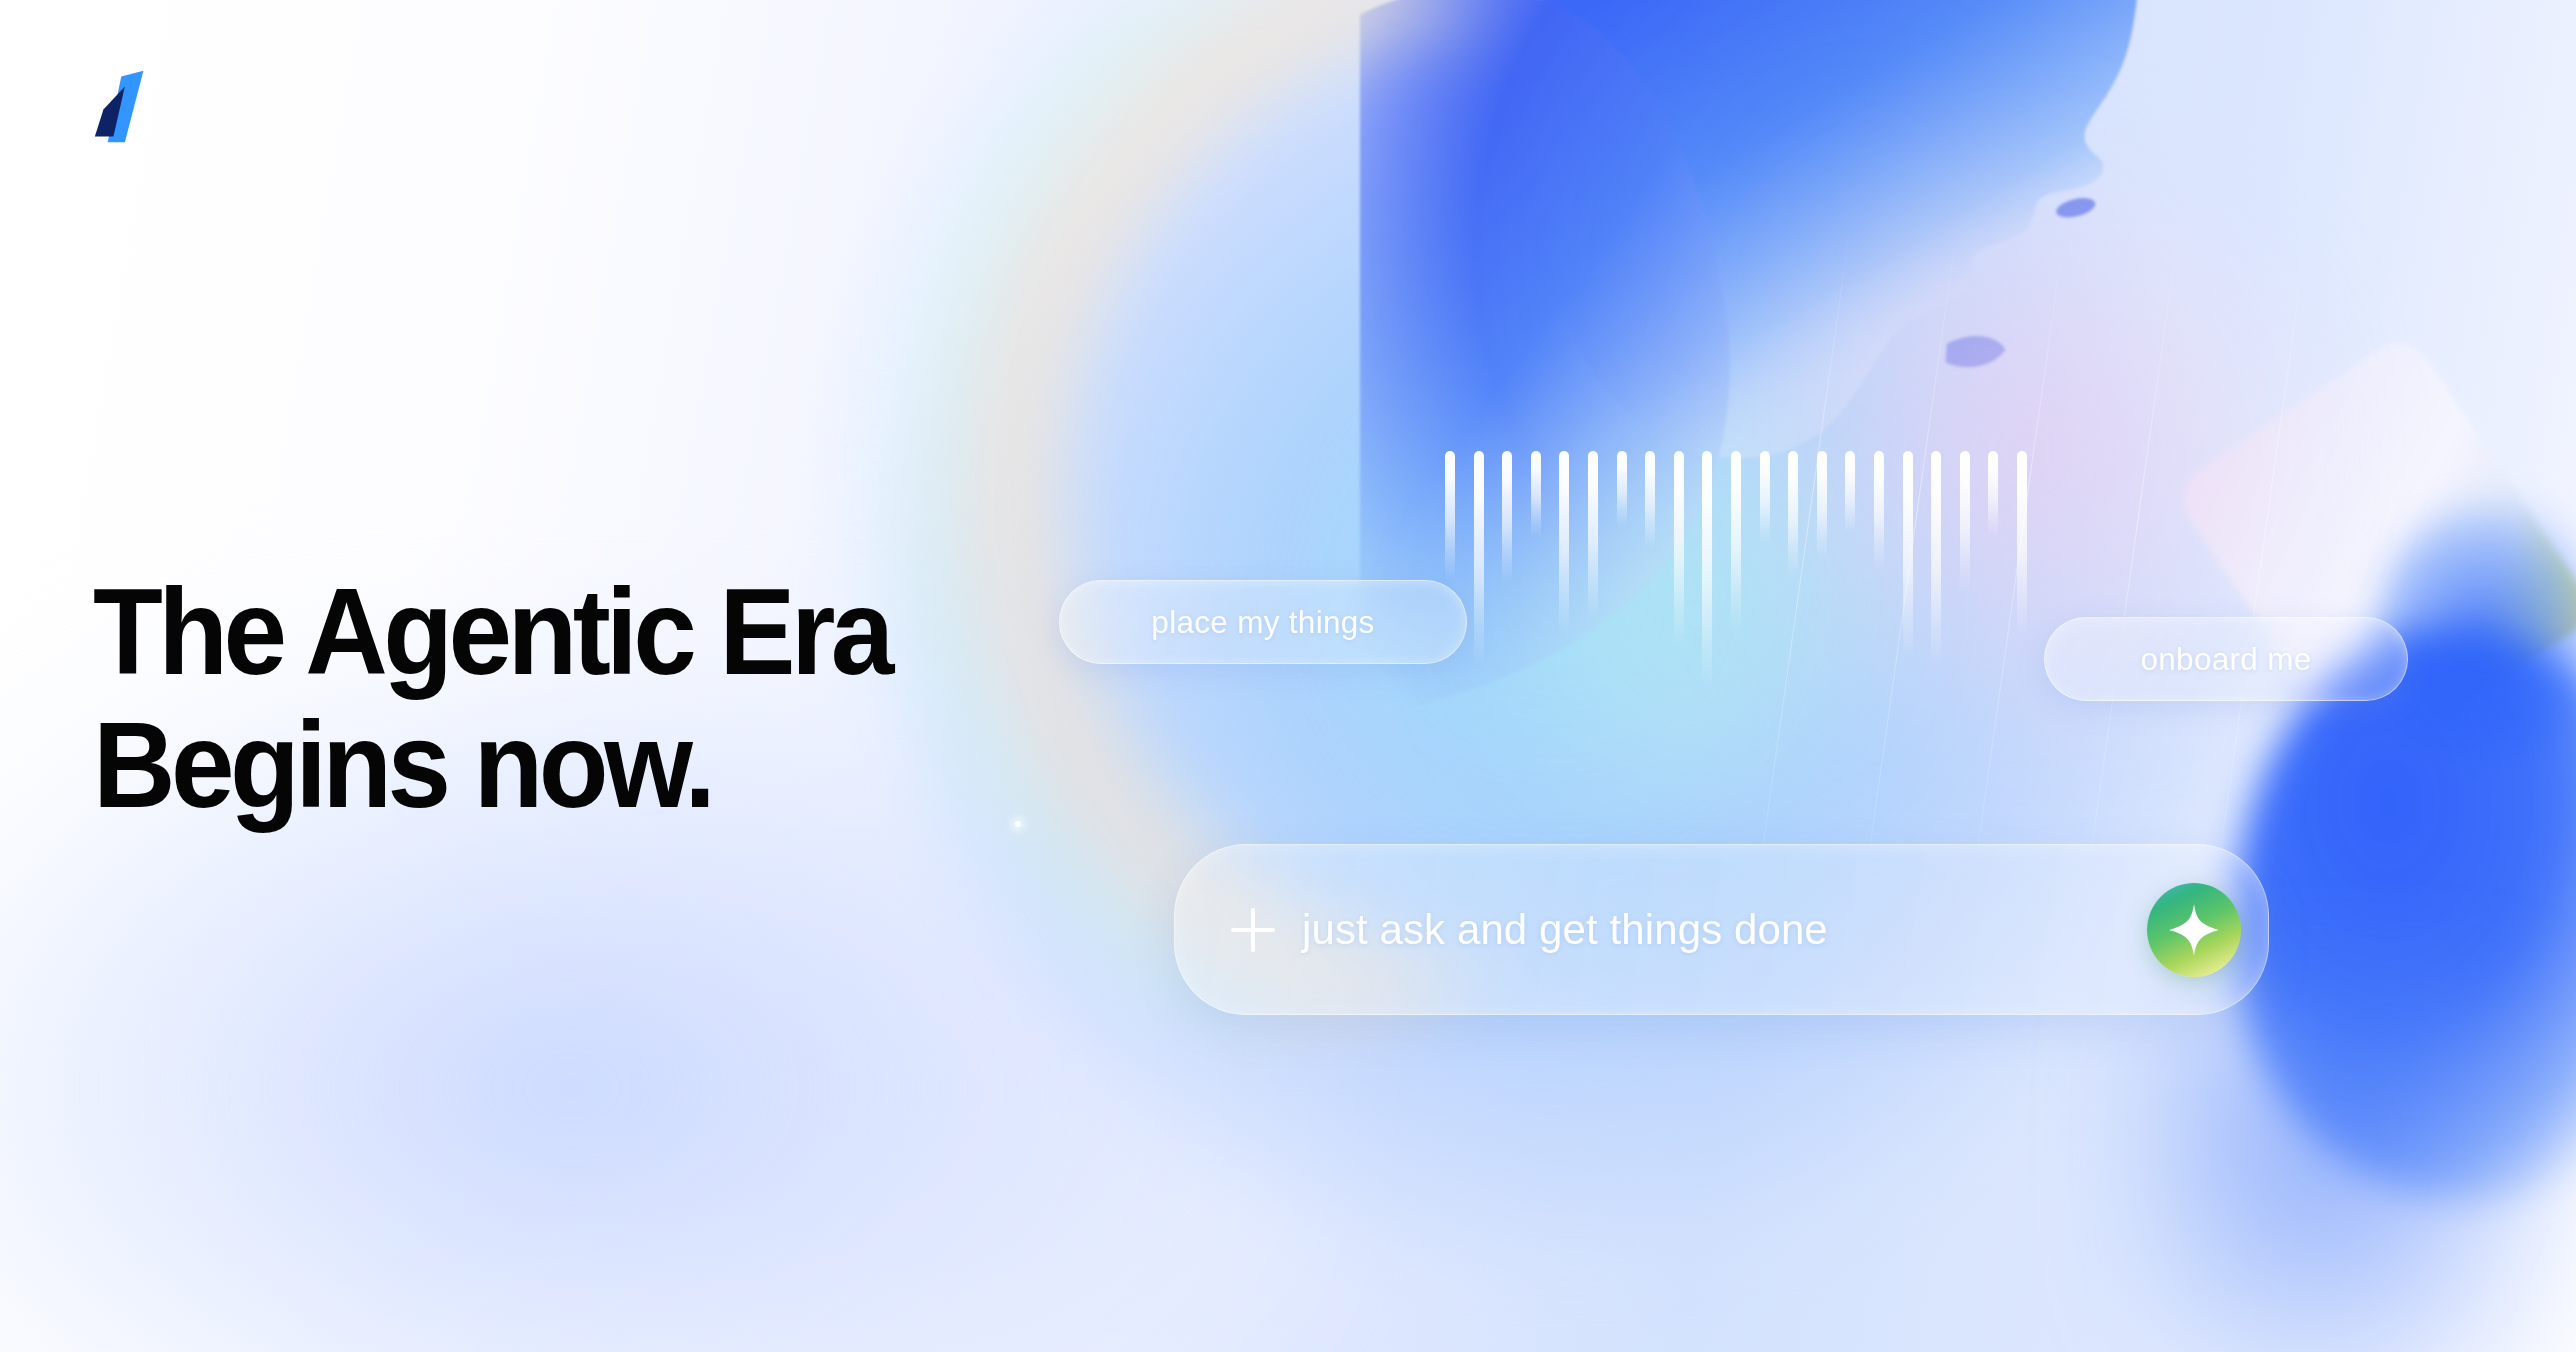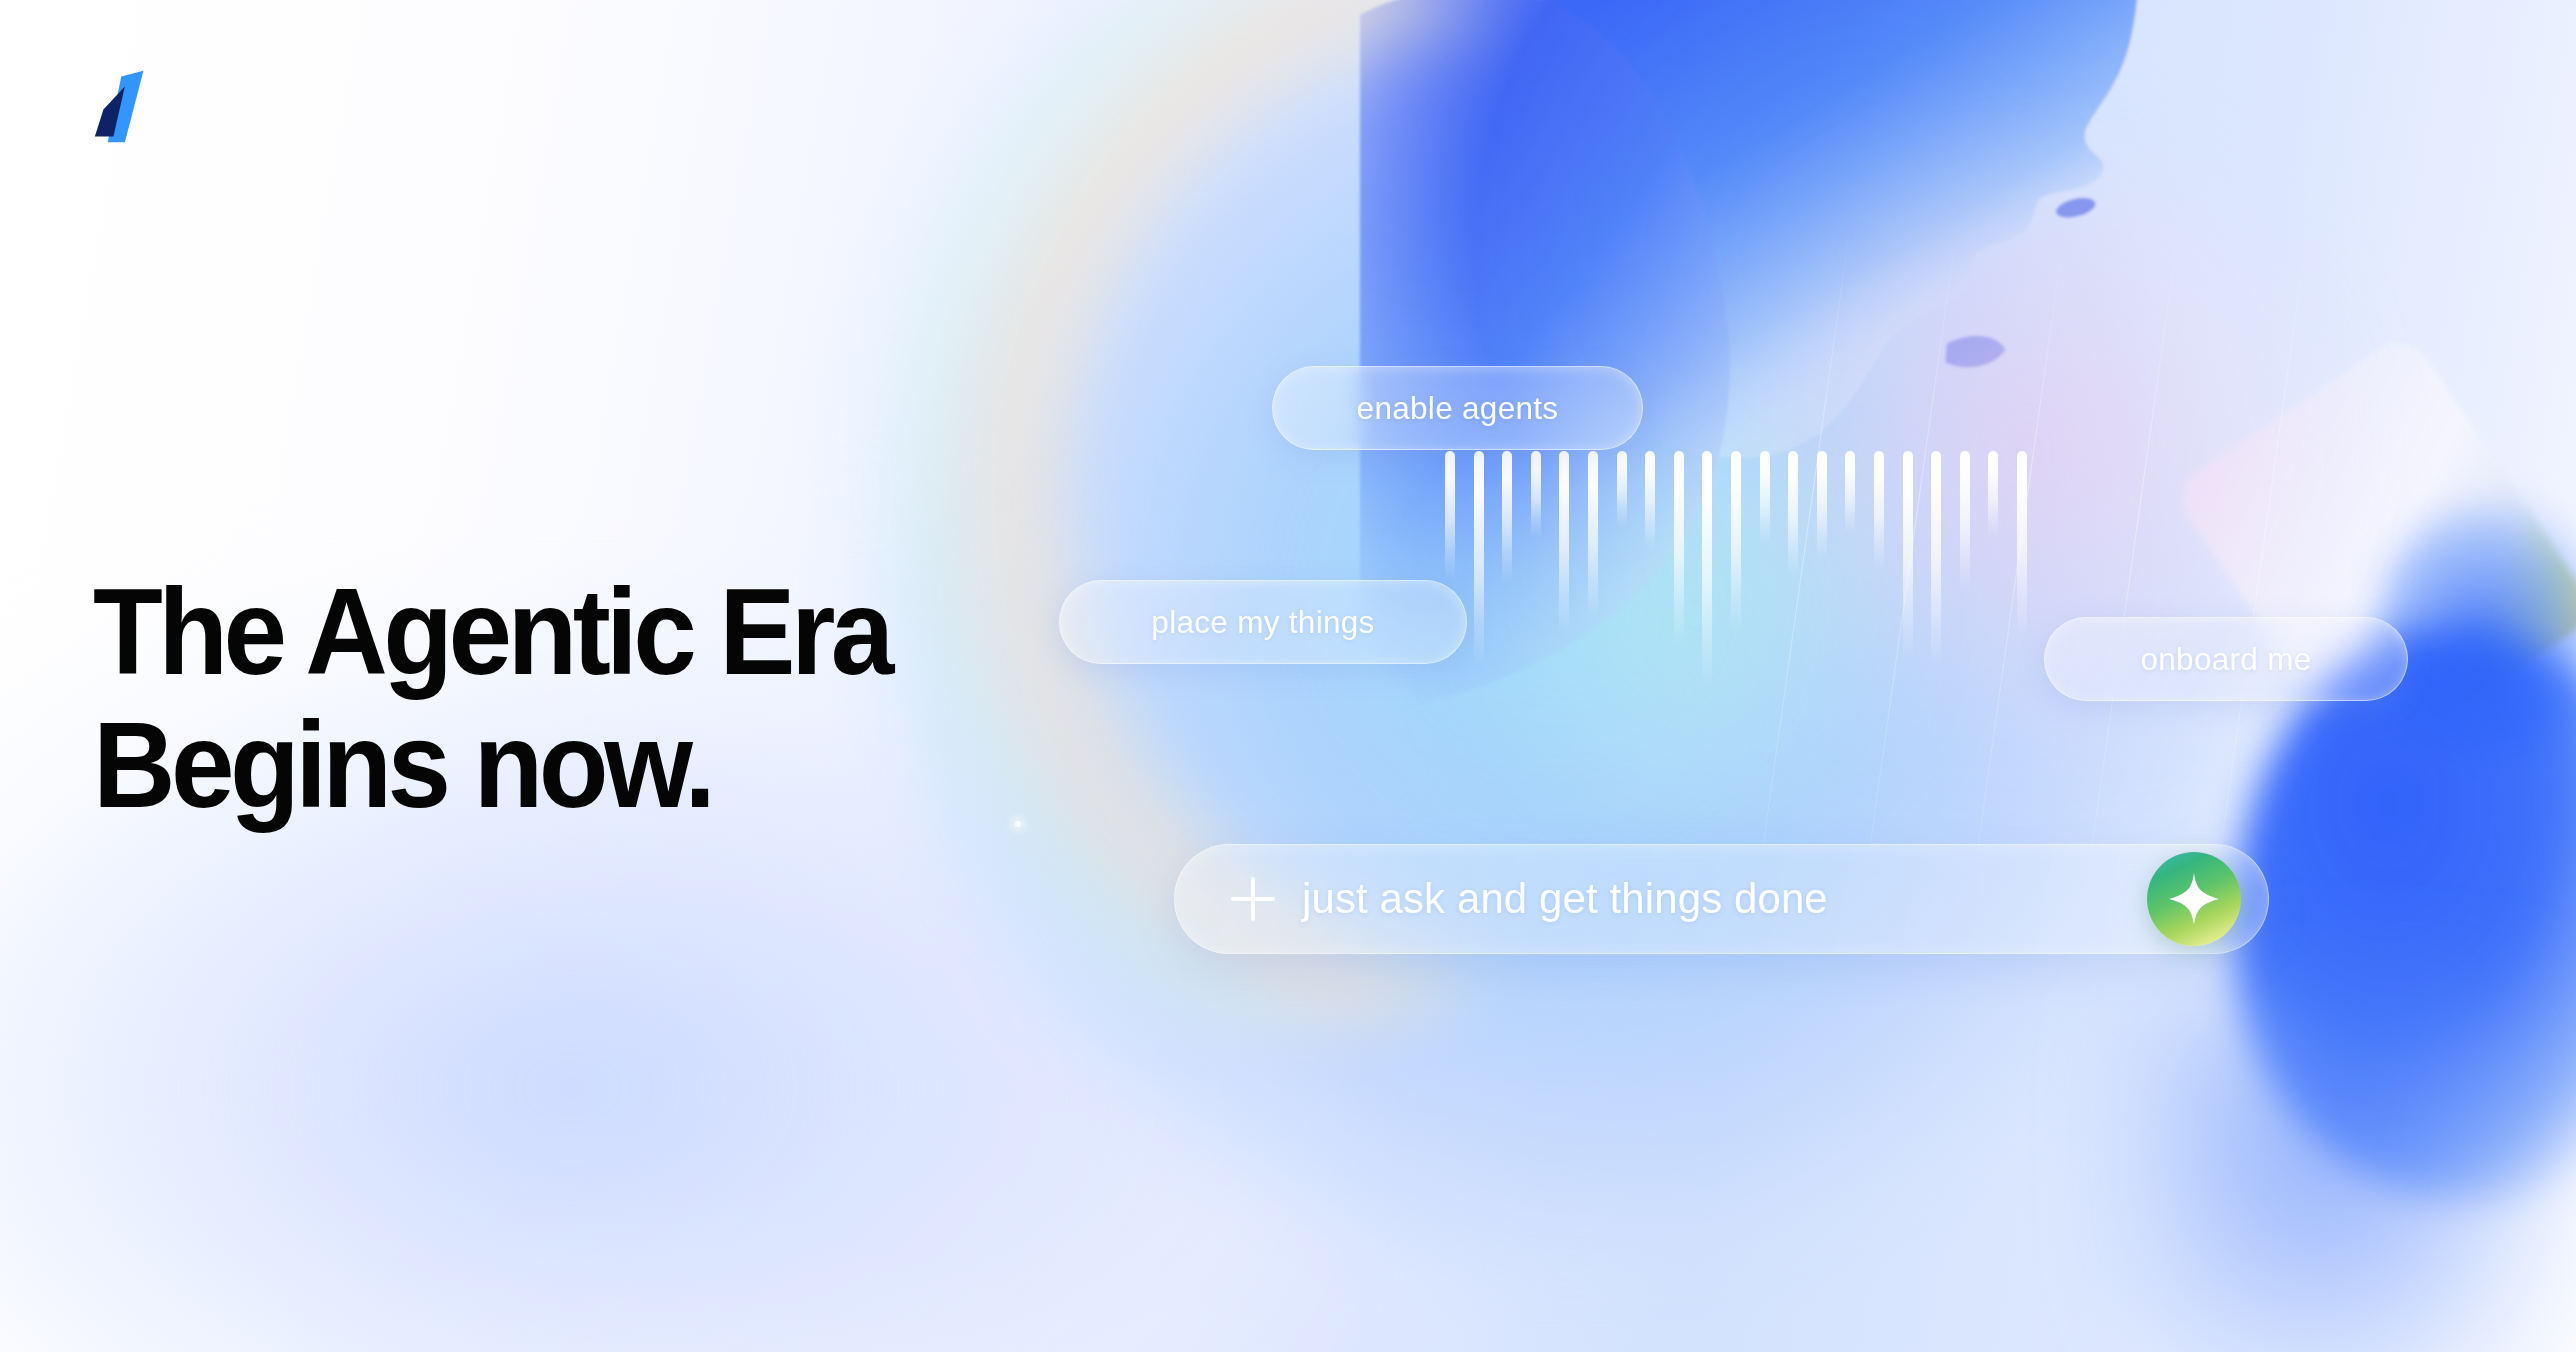--- a/index.html
+++ b/index.html
@@ -231,21 +231,21 @@
     -webkit-backdrop-filter:blur(10px);
     text-shadow:0 0.7px 4.3px rgba(90,120,200,.18);
   }
   .pill-enable{ left:1272px; top:366px; width:371px; height:84px; }
   .pill-order { left:1059px; top:580px; width:408px; height:84px; }
   .pill-onboard{ left:2044px; top:617px; width:364px; height:84px; }
 
   
   .prompt-bar{
     position:absolute; left:1174px; top:844px;
-    width:1095px; height:110px;
+    width:1095px; height:171px;
     border-radius:72px;
     display:flex; align-items:center;
     padding:0 23px 0 56px;
     background:linear-gradient(100deg,
       rgba(255,255,255,.30) 0%,
       rgba(245,248,255,.26) 40%,
       rgba(255,255,255,.22) 100%);
     border:1.4px solid rgba(255,255,255,.50);
     box-shadow:0 13px 43px rgba(90,125,215,.16), inset 0 1.4px 15.7px rgba(255,255,255,.32);
     backdrop-filter:blur(11.4px);
@@ -416,23 +416,20 @@
   <div class="logo">
     <svg class="logo-mark" viewBox="0 0 112 112" aria-hidden="true">
       <path d="M41 12 L72 4 L46 104 L22 104 Z" fill="#3395FF"></path>
       <path d="M16 58 L46 26 L30 96 L4 96 Z" fill="#0D2366"></path>
     </svg>
   </div>
 
   <div class="headline"><span>The Agentic Era</span>
 <span>Begins now.</span></div>
 
-  <div class="pill pill-enable">
-    <span>enable agents</span>
-  </div>
   <div class="pill pill-order">
     <span>place my things</span>
   </div>
   <div class="pill pill-onboard">
     <span>onboard me</span>
   </div>
 
   <div class="prompt-bar">
     <span class="plus-icon"></span>
     <span class="prompt-text">just ask and get things done</span>

